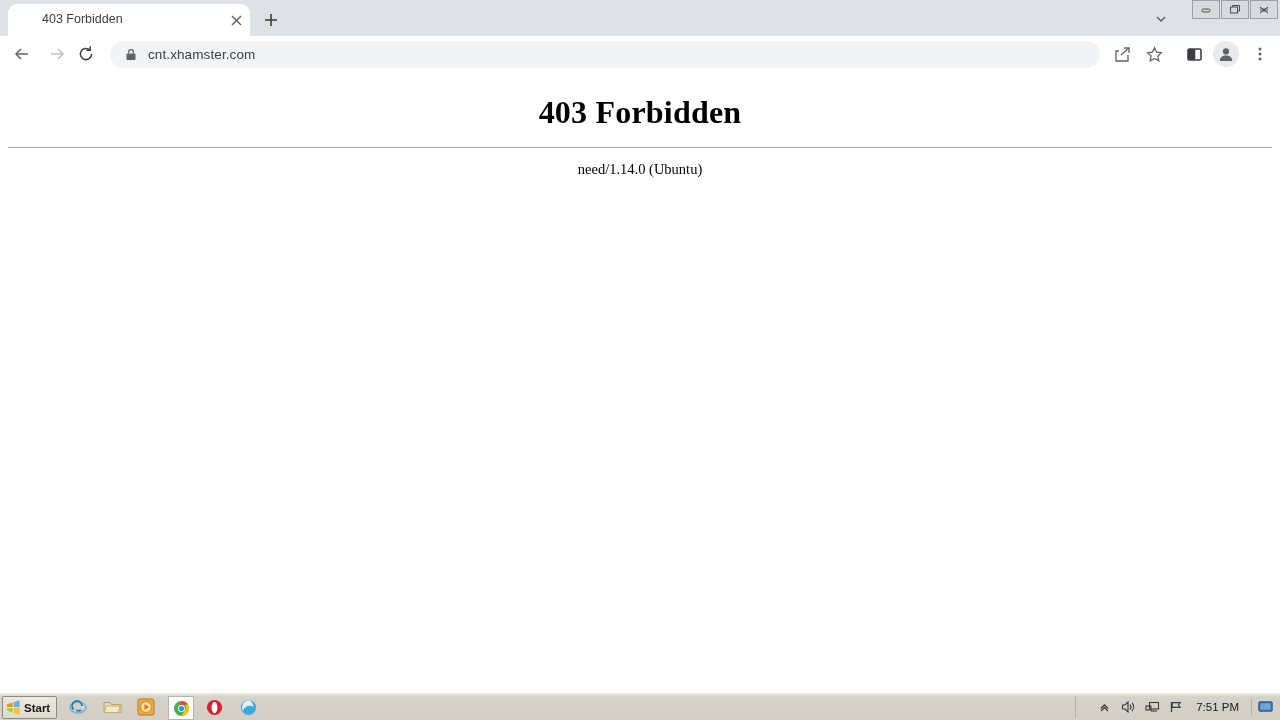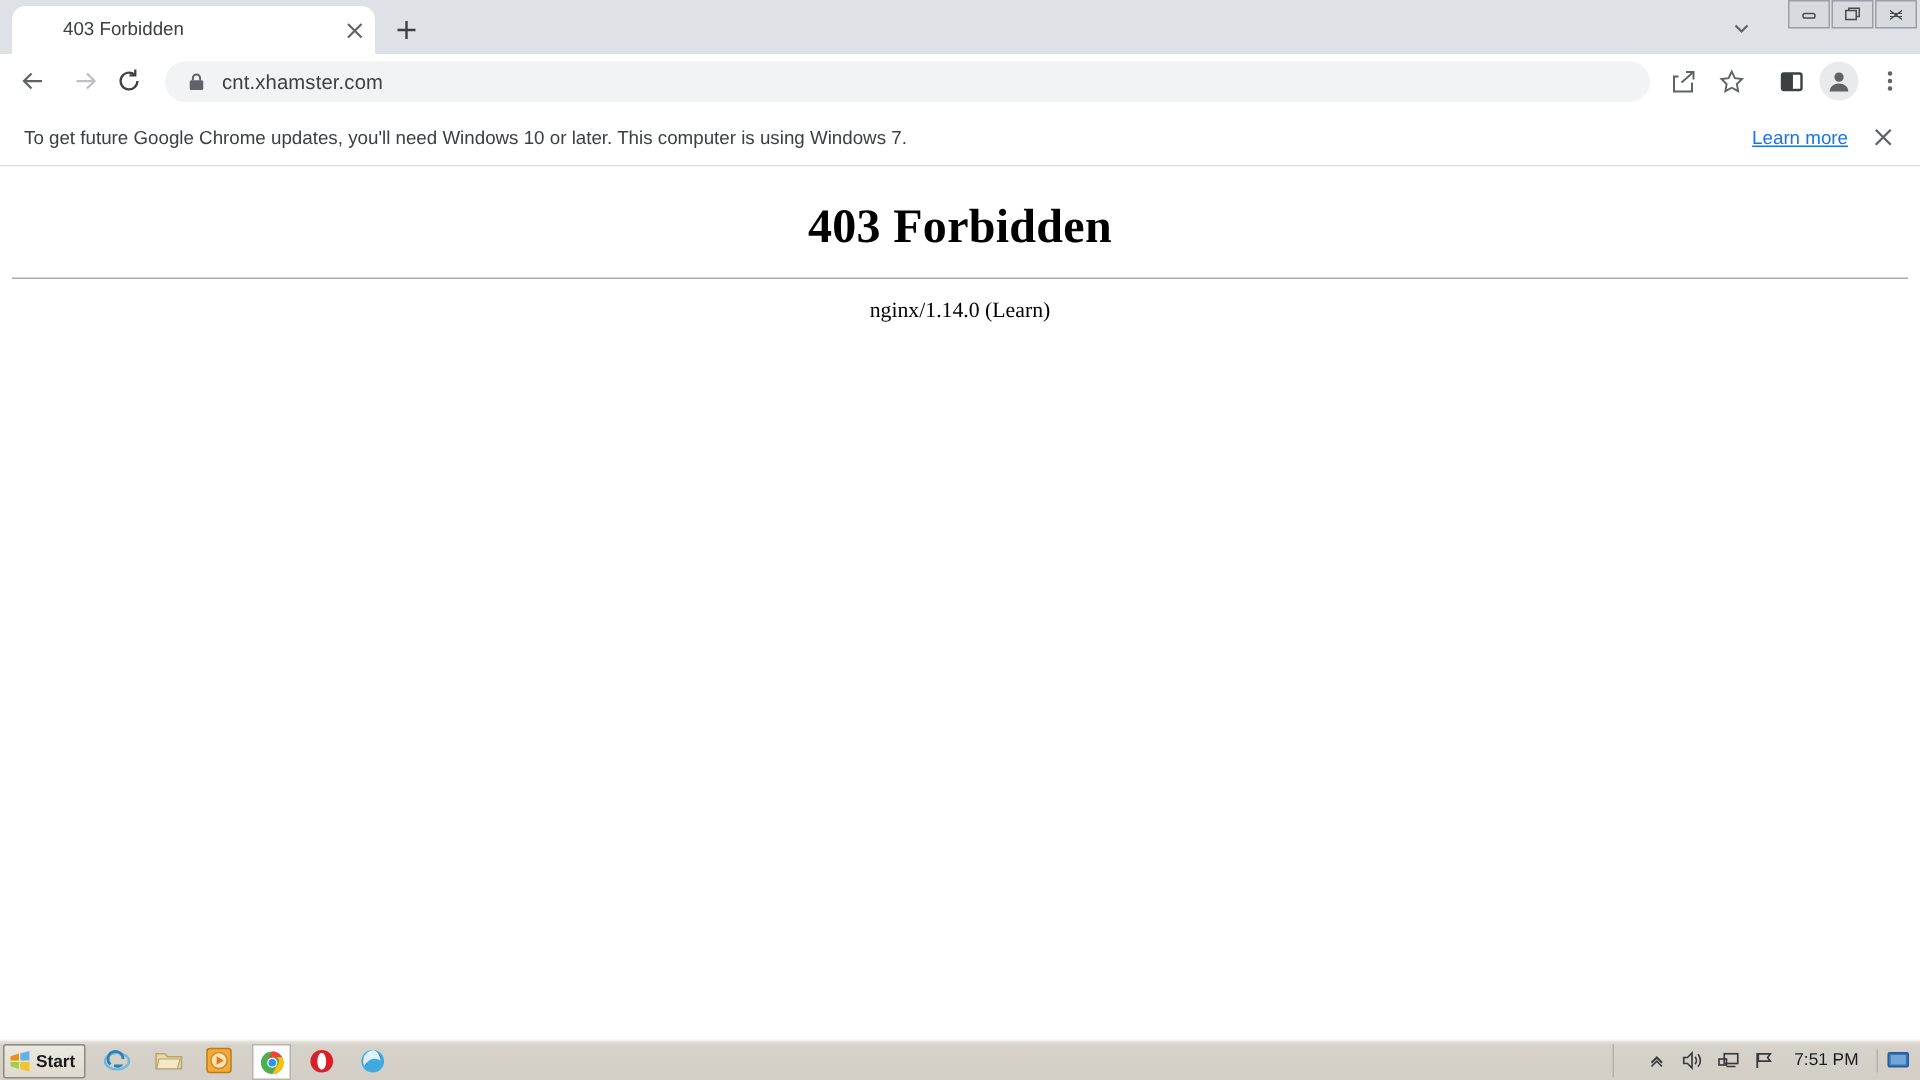--- a/index.html
+++ b/index.html
@@ -402,36 +402,26 @@
 
       <div class="tb-icon" id="icon-menu">
         <svg width="16" height="16" viewBox="0 0 16 16" aria-hidden="true">
           <circle cx="8" cy="3" r="1.5" fill="#5f6368"></circle>
           <circle cx="8" cy="8" r="1.5" fill="#5f6368"></circle>
           <circle cx="8" cy="13" r="1.5" fill="#5f6368"></circle>
         </svg>
       </div>
     </div>
 
-    <div class="infobar">
-      <span class="infobar-text">To get future Google Chrome updates, you'll need Windows 10 or later. This computer is using Windows 7.</span>
-      <a class="infobar-link" href="#">Learn more</a>
-      <span class="infobar-close">
-        <svg width="13" height="13" viewBox="0 0 13 13" aria-hidden="true">
-          <line x1="1.5" y1="1.5" x2="11.5" y2="11.5" stroke="#5f6368" stroke-width="1.5"></line>
-          <line x1="11.5" y1="1.5" x2="1.5" y2="11.5" stroke="#5f6368" stroke-width="1.5"></line>
-        </svg>
-      </span>
-    </div>
 
     <div class="viewport">
       <div class="page-body">
         <h1 class="page-h1">403 Forbidden</h1>
         <hr class="page-hr">
-        <p class="page-sig">nginx/1.14.0 (Learn)</p>
+        <p class="page-sig">need/1.14.0 (Ubuntu)</p>
       </div>
 
     </div>
   </div>
 
   <div class="taskbar">
 
     <div class="start-btn">
       <svg width="15" height="15" viewBox="0 0 15 15" aria-hidden="true">
         <path d="M1 4.2 L6.6 2.4 L6.6 7 L1 7 Z" fill="#f08c1a"></path>

